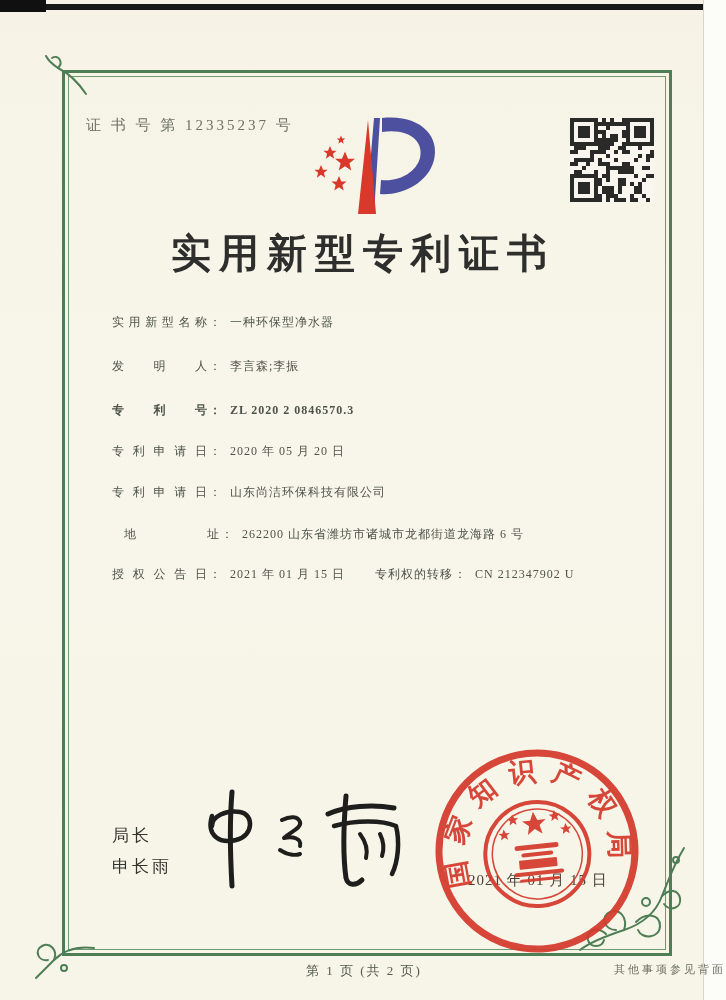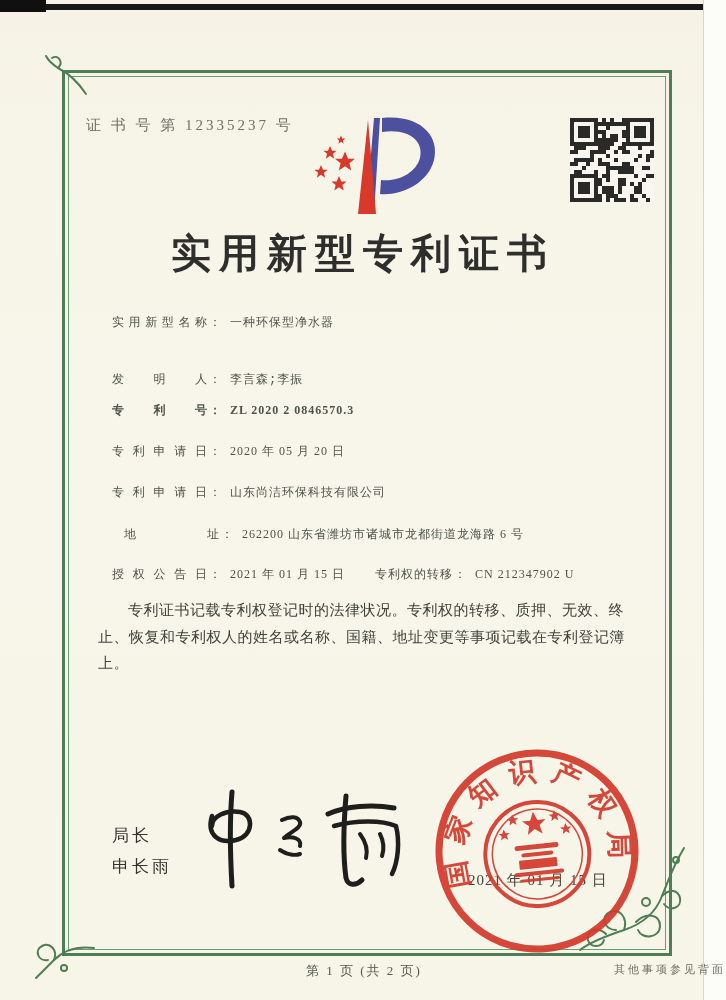--- a/index.html
+++ b/index.html
@@ -545,21 +545,21 @@
     <div></div>
     <div class="on"></div>
     <div></div>
   </div>
 
 <div class="abs title">实用新型专利证书</div>
 
 <div class="abs field-row" style="top:314px;">
   <span class="field-label">实用新型名称</span><span class="field-colon">：</span><span>一种环保型净水器</span>
 </div>
-<div class="abs field-row" style="top:371px;font-family:Liberation Mono, monospace;">
+<div class="abs field-row" style="top:358px;">
   <span class="field-label">发明人</span><span class="field-colon">：</span><span>李言森;李振</span>
 </div>
 <div class="abs field-row" style="top:402px;font-weight:bold;">
   <span class="field-label">专利号</span><span class="field-colon">：</span><span>ZL 2020 2 0846570.3</span>
 </div>
 <div class="abs field-row" style="top:443px;">
   <span class="field-label">专利申请日</span><span class="field-colon">：</span><span>2020 年 05 月 20 日</span>
 </div>
 <div class="abs field-row" style="top:484px;">
   <span class="field-label">专利申请日</span><span class="field-colon">：</span><span>山东尚洁环保科技有限公司</span>
@@ -568,21 +568,20 @@
   <span class="field-label">地址</span><span class="field-colon">：</span><span>262200 山东省潍坊市诸城市龙都街道龙海路 6 号</span>
 </div>
 <div class="abs field-row" style="top:566px;">
   <span class="field-label">授权公告日</span><span class="field-colon">：</span><span>2021 年 01 月 15 日</span>
 </div>
 <div class="abs field-row grant-col" style="top:566px;">
   <span>专利权的转移</span><span class="field-colon">：</span><span>CN 212347902 U</span>
 </div>
 
 <div class="abs body-text">
-  <p>专利证书记载专利权登记时的法律状况。专利权的转移、质押、无效、终止、恢复和专利权人的姓名或名称、国籍、地址变更等事项记载在专利登记簿上。</p>
 </div>
 
 <div class="abs signer">
   <div>局长</div>
   <div>申长雨</div>
 </div>
 
 <svg class="abs sig-wrap" viewBox="0 0 220 104">
   <g fill="none" stroke="#1e1e1c" stroke-linecap="round" stroke-linejoin="round">
 

